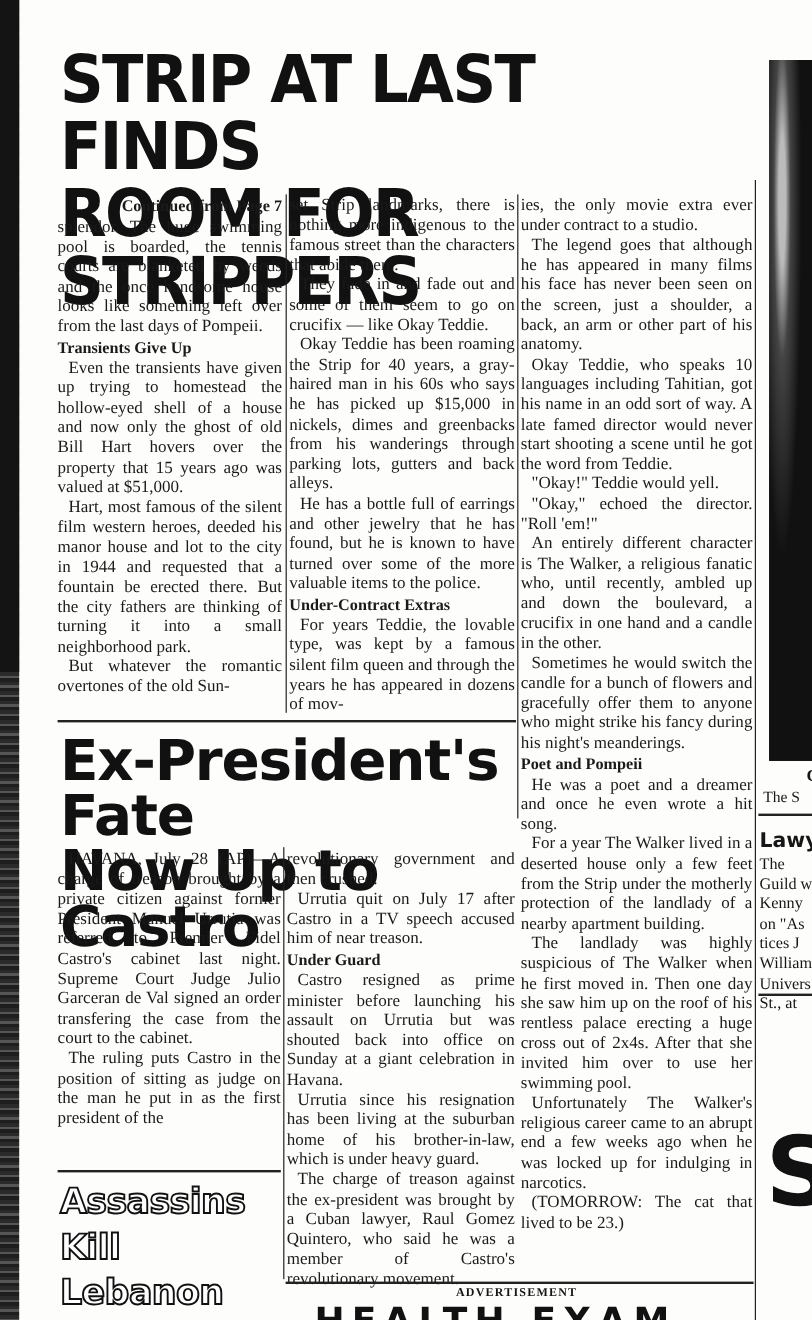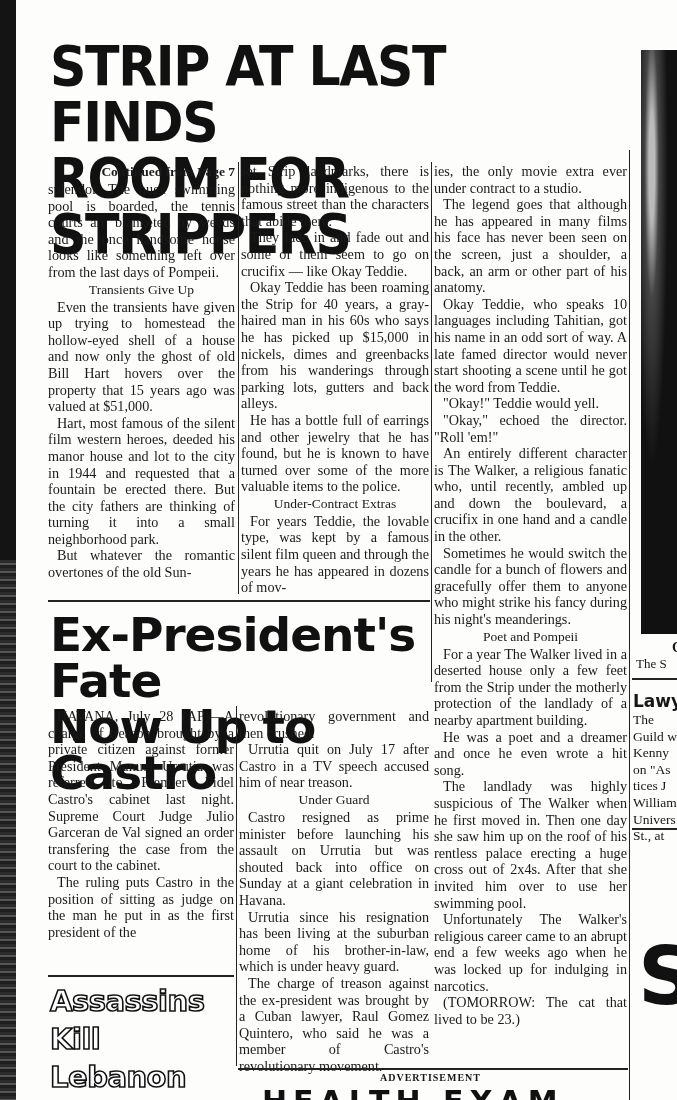--- a/index.html
+++ b/index.html
@@ -19,21 +19,21 @@
     font-weight: bold; font-size: 55px; line-height: 56px; letter-spacing: -1.5px;
     transform: scaleX(0.92); transform-origin: left top; color: #111;
   }
   .col {
     position: absolute; font-size: 14.2px; line-height: 16.6px;
     text-align: justify; color: #1a1a1a;
   }
   .col p { margin: 0; text-indent: 9px; }
   .col p.noind { text-indent: 0; }
   .subhead {
-    text-align: center; font-weight: normal; font-size: 13.5px; line-height: 18px;
+    font-weight: bold; font-size: 13.5px; line-height: 18px;
     margin: 1px 0 0 0; text-indent: 0 !important;
   }
   .cont { text-align: right; font-weight: bold; font-size: 13.5px; line-height: 18px; text-indent:0 !important; }
   .vrule { position: absolute; width: 1px; background: #222; }
   .hrule { position: absolute; height: 1.5px; background: #222; }
   .headline2 {
     position: absolute; left: 50px; top: 612px; width: 380px;
     font-family: "DejaVu Sans", "Liberation Sans", sans-serif;
     font-weight: bold; font-size: 47px; line-height: 46px; letter-spacing: -1px; color: #111;
   }
@@ -93,22 +93,22 @@
 <div class="vrule" style="left:431px; top:162px; height:520px;"></div>
 <div class="col" id="ms-col3" style="left:434px; top:163px; width:193px;">
     <p class="noind">ies, the only movie extra ever under contract to a studio.</p>
     <p>The legend goes that although he has appeared in many films his face has never been seen on the screen, just a shoulder, a back, an arm or other part of his anatomy.</p>
     <p>Okay Teddie, who speaks 10 languages including Tahitian, got his name in an odd sort of way. A late famed director would never start shooting a scene until he got the word from Teddie.</p>
     <p>"Okay!" Teddie would yell.</p>
     <p>"Okay," echoed the director. "Roll 'em!"</p>
     <p>An entirely different character is The Walker, a religious fanatic who, until recently, ambled up and down the boulevard, a crucifix in one hand and a candle in the other.</p>
     <p>Sometimes he would switch the candle for a bunch of flowers and gracefully offer them to anyone who might strike his fancy during his night's meanderings.</p>
     <p class="subhead">Poet and Pompeii</p>
+    <p>He was a poet and a dreamer and once he even wrote a hit song.</p>
     <p>For a year The Walker lived in a deserted house only a few feet from the Strip under the motherly protection of the landlady of a nearby apartment building.</p>
-    <p>He was a poet and a dreamer and once he even wrote a hit song.</p>
     <p>The landlady was highly suspicious of The Walker when he first moved in. Then one day she saw him up on the roof of his rentless palace erecting a huge cross out of 2x4s. After that she invited him over to use her swimming pool.</p>
     <p>Unfortunately The Walker's religious career came to an abrupt end a few weeks ago when he was locked up for indulging in narcotics.</p>
     <p>(TOMORROW: The cat that lived to be 23.)</p>
   </div>
 <div class="vrule" style="left:629px; top:150px; height:950px;"></div>
 
 <div class="hrule" style="left:48px; top:600px; width:382px;"></div>
 
 <div class="headline2">
   <div>Ex-President's Fate</div>

